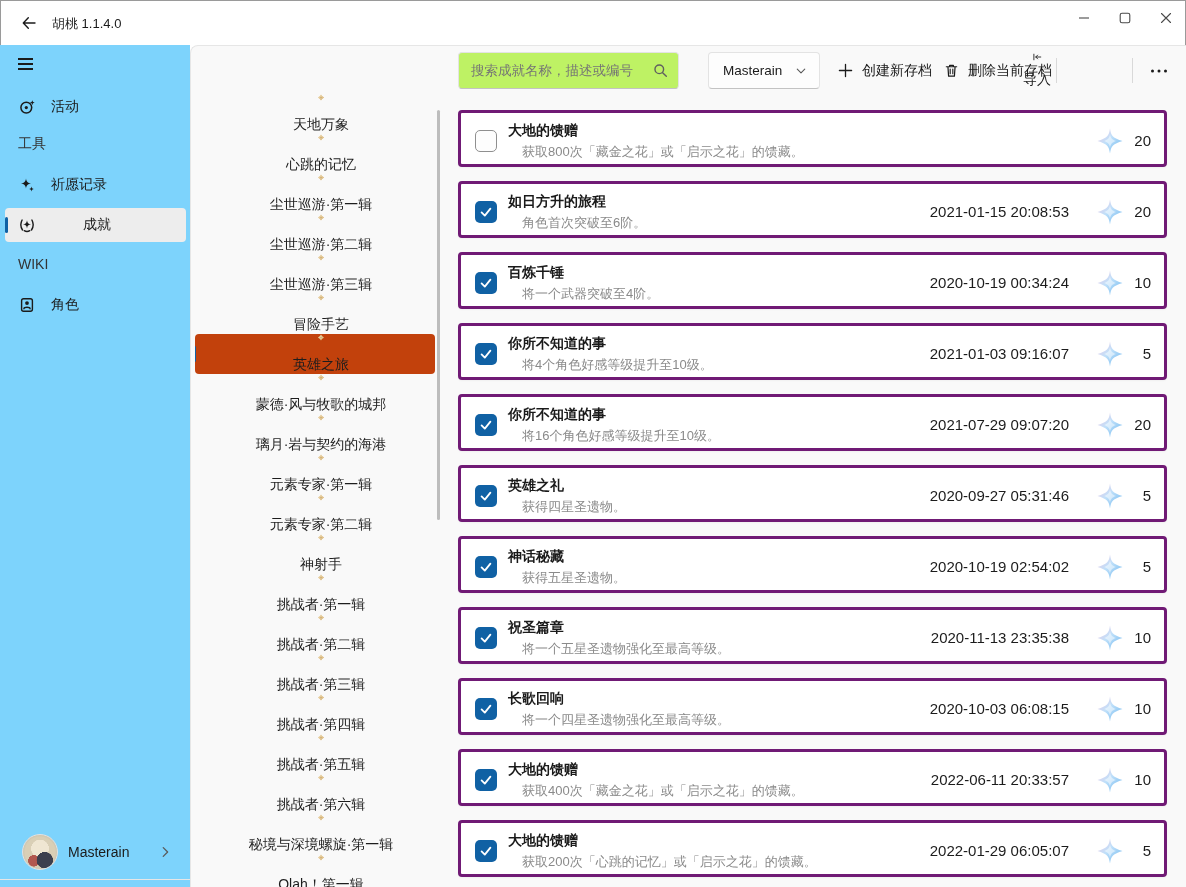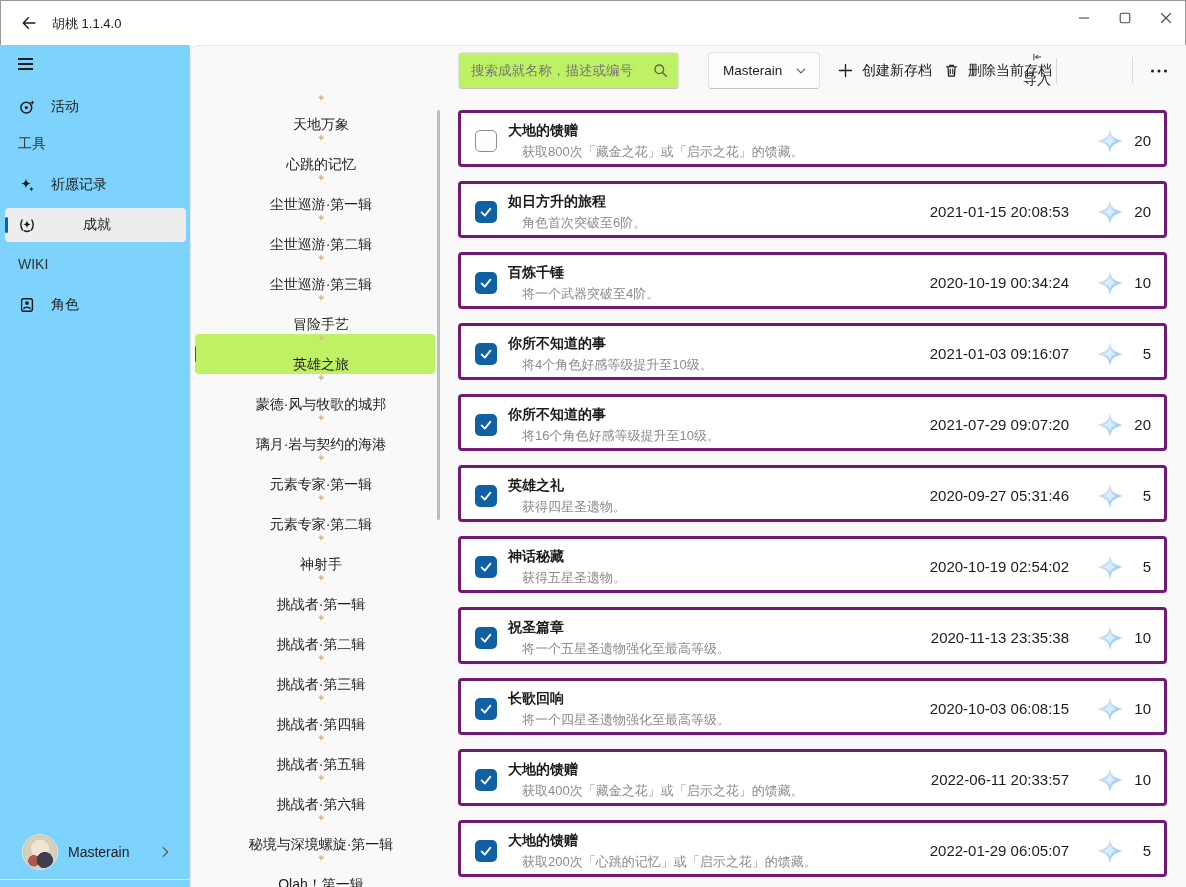--- a/index.html
+++ b/index.html
@@ -56,21 +56,21 @@
   .tool-btn { position:absolute; top:52px; height:37px; display:flex; align-items:center; gap:9px; padding:0 6px; border-radius:4px; }
   .tool-btn .lbl { font-size:14px; color:#191919; }
   .btn-create { left:832px; } .btn-delete { left:938px; } .btn-import { left:1017px;flex-direction:column; }
   .tb-divider { position:absolute; top:58px; width:1px; height:25px; background:#d9d9d9; }
   .tbd1 { left:1056px; } .tbd2 { left:1132px; }
   .btn-more { position:absolute; left:1140px; top:52px; width:38px; height:37px; display:flex; align-items:center; justify-content:center; border-radius:4px; }
 
   
   .cat-list { position:absolute; left:195px; top:94px; width:240px; height:793px; overflow:hidden; }
   .cat-row { position:relative; height:40px; display:flex; align-items:center; padding-left:12px; gap:15px; border-radius:4px;flex-direction:column; }
-  .cat-row.selected { background:#bef264;align-items:center; }
+  .cat-row.selected { background:#c2410c;align-items:center; }
   .cat-row.selected::before { content:""; position:absolute; left:-2px; top:12px; width:3px; height:16px; border-radius:2px; background:#1061A4; }
   .cat-label { font-size:14px; color:#1d1d1d; white-space:nowrap; }
   .cat-scrollbar { position:absolute; left:437px; top:110px; width:3px; height:410px; border-radius:2px; background:#bdbdbd; }
 
   
   .ach-list { position:absolute; left:458px; top:110px; width:709px; display:flex; flex-direction:column; gap:14px; }
   .card { position:relative; height:57px; background:#ffffff; border:3px solid #701a75; border-radius:4px; box-shadow:0 1px 2px rgba(0,0,0,.04); }
   .checkbox { position:absolute; left:14px; top:17px; width:22px; height:22px; border-radius:5px; display:flex; align-items:center; justify-content:center; }
   .card.checked .checkbox { background:#1061A4; }
   .card.unchecked .checkbox { background:#fdfdfd; border:1px solid #8f8f8f; }

